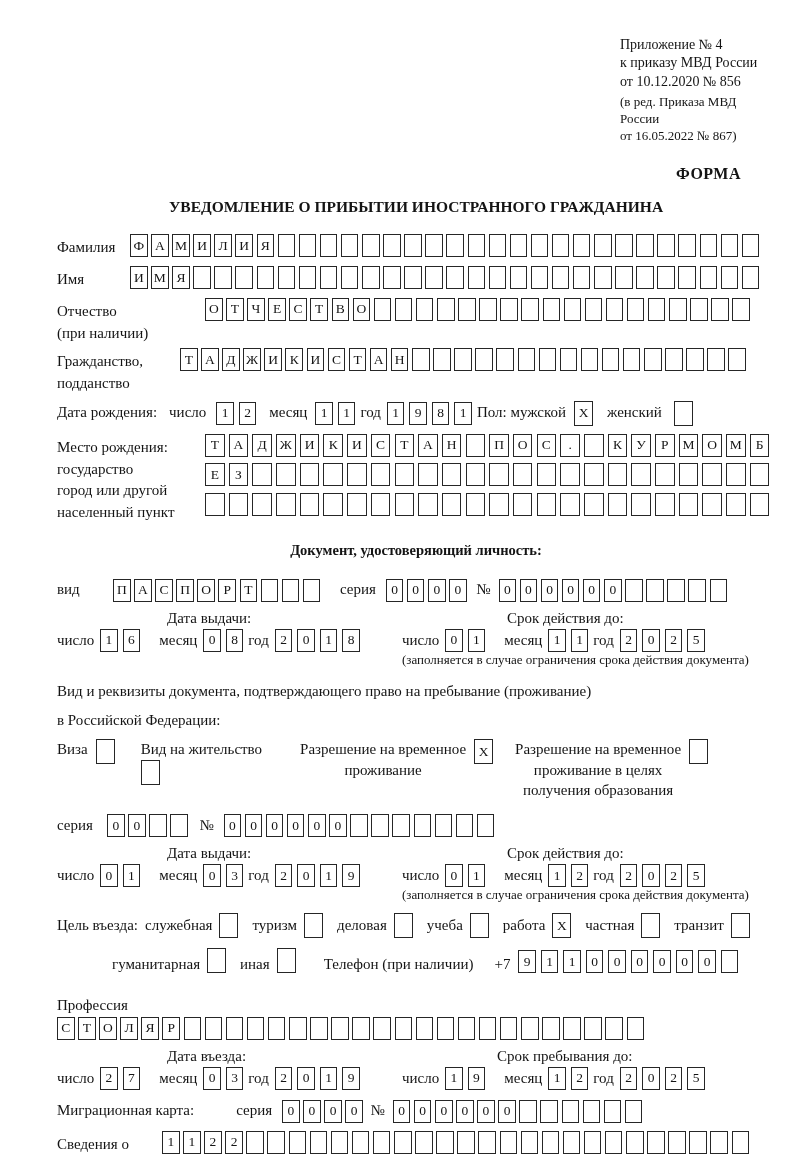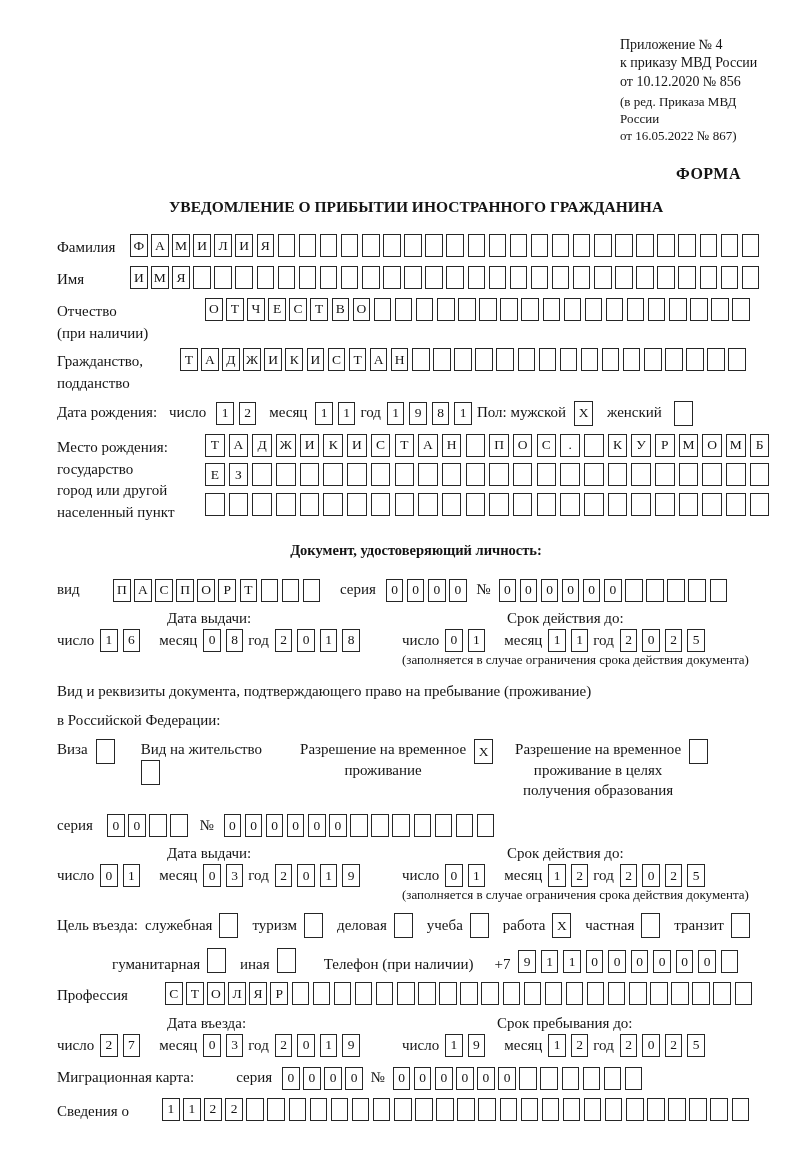--- a/index.html
+++ b/index.html
@@ -595,21 +595,21 @@
         <span class="cell">0</span>
         <span class="cell">0</span>
         <span class="cell">0</span>
         <span class="cell">0</span>
         <span class="cell">0</span>
         <span class="cell">0</span>
         <span class="cell"></span>
       </span>
   </div>
 
-  <div class="frow" style="margin-top:9px;">
+  <div class="frow" style="margin-top:19px;flex-direction:column;">
     <div class="flabel w108">Профессия</div>
     <div class="cells">
         <span class="cell">С</span>
         <span class="cell">Т</span>
         <span class="cell">О</span>
         <span class="cell">Л</span>
         <span class="cell">Я</span>
         <span class="cell">Р</span>
         <span class="cell"></span>
         <span class="cell"></span>

